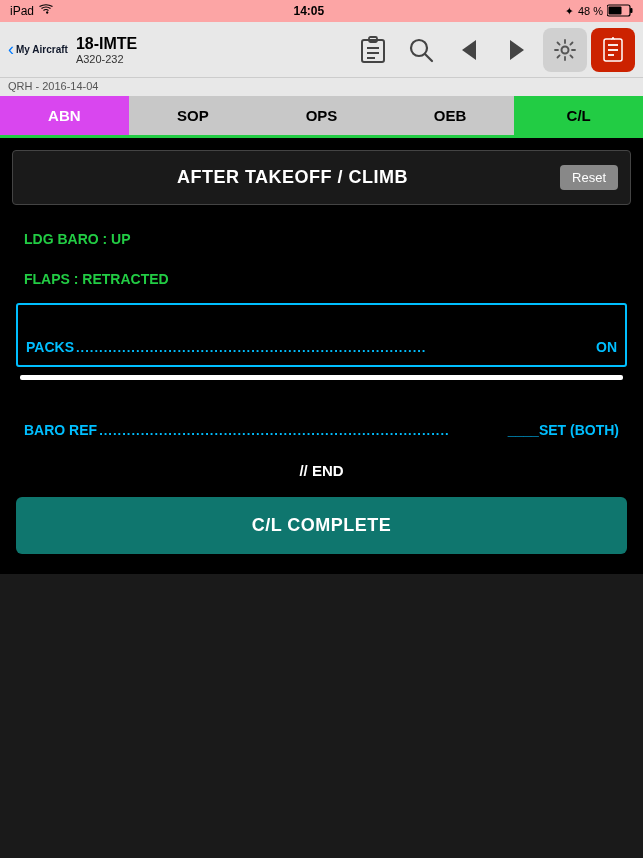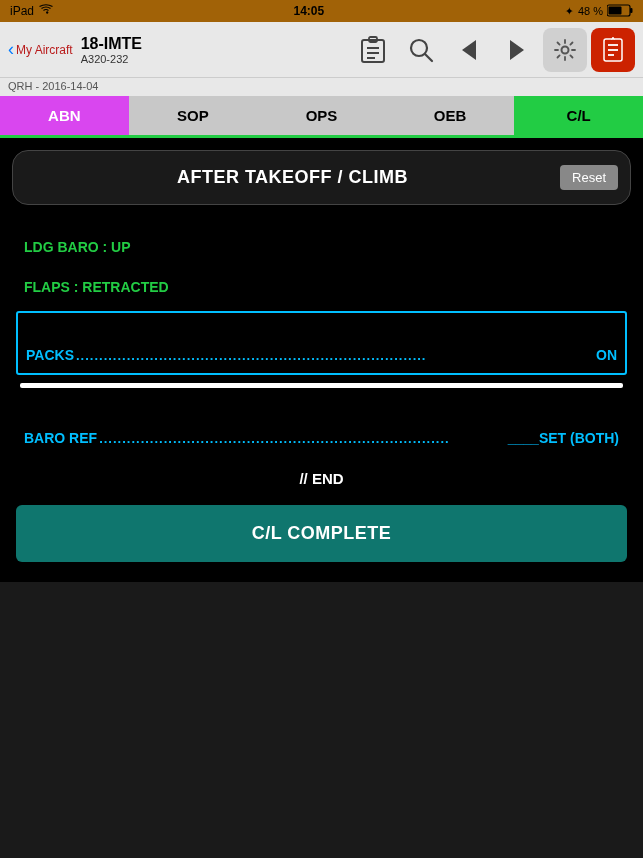--- a/index.html
+++ b/index.html
@@ -7,21 +7,21 @@
     body {
       width: 643px;
       height: 858px;
       font-family: -apple-system, 'Helvetica Neue', Arial, sans-serif;
       background: #1a1a1a;
       overflow: hidden;
     }
 
     
     #status-bar {
-      background: #a16207;
+      background: #fca5a5;
       height: 22px;
       display: flex;
       align-items: center;
       justify-content: space-between;
       padding: 0 10px;
       font-size: 12px;
       font-weight: 500;
       color: #000;
     }
     #status-bar .left { display: flex; align-items: center; gap: 5px; }
@@ -144,23 +144,23 @@
       padding: 12px;
     }
 
     
     #cl-header {
       display: flex;
       align-items: center;
       justify-content: space-between;
       background: #1a1a1a;
       border: 1px solid #444;
-      border-radius: 16px;
+      border-radius: 4px;
       padding: 14px 12px;
-      margin-bottom: 16px;
+      margin-bottom: 8px;
     }
     #cl-title {
       color: #fff;
       font-size: 18px;
       font-weight: 700;
       letter-spacing: 0.5px;
       flex: 1;
       text-align: center;
     }
     #reset-btn {
@@ -268,21 +268,21 @@
         <rect x="23" y="4" width="2.5" height="5" rx="1" fill="#000"></rect>
         <rect x="1.5" y="2.5" width="13" height="8" rx="1" fill="#000"></rect>
       </svg>
     </span>
   </div>
 </div>
 
 <div id="header">
   <div id="back-btn">
     <span style="font-size:18px; color:#007aff;">‹</span>
-    <span style="color:#b91c1c; font-size:12px;">My Aircraft</span>
+    <span style="color:#0f172a; font-size:10px;font-weight:bold;">My Aircraft</span>
   </div>
   <div id="aircraft-info">
     <span id="aircraft-name">18-IMTE</span>
     <span id="aircraft-sub">A320-232</span>
   </div>
   <div id="header-icons">
     <div class="header-icon-btn">
       <svg width="26" height="28" viewBox="0 0 26 28" fill="none">
         <rect x="2" y="4" width="22" height="22" rx="2" fill="none" stroke="#444" stroke-width="2"></rect>
         <rect x="9" y="1" width="8" height="5" rx="1.5" fill="none" stroke="#444" stroke-width="1.8"></rect>

